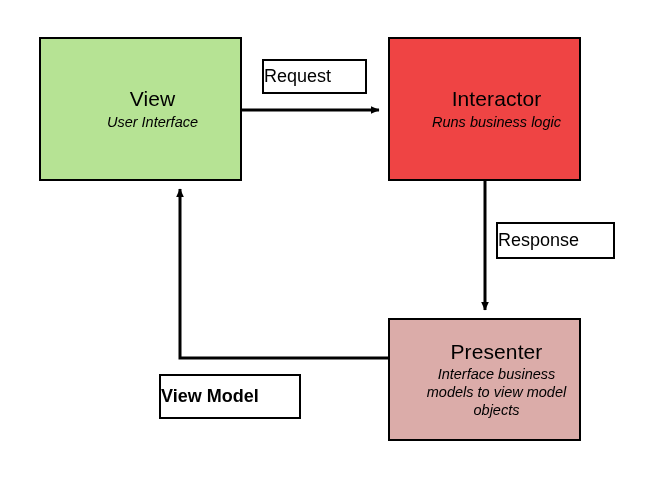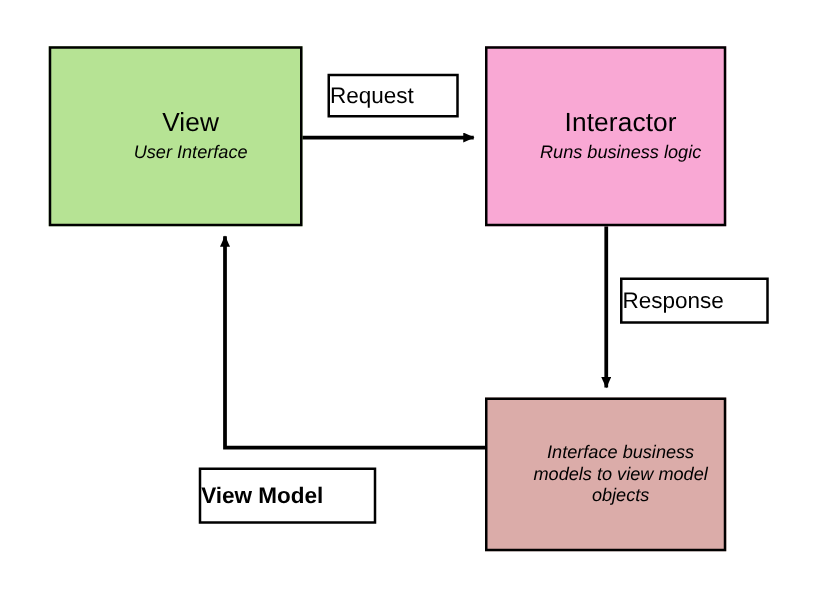--- a/index.html
+++ b/index.html
@@ -122,26 +122,27 @@
     <path d="M 485 181 L 485 310" fill="none" stroke="#000000" stroke-width="3" marker-end="url(#arrowhead)"></path>
 
     <path d="M 388 358 L 180 358 L 180 189" fill="none" stroke="#000000" stroke-width="3" stroke-linejoin="miter" marker-end="url(#arrowhead)"></path>
   </svg>
 
   <div class="node" id="node-view" style="background: rgb(182, 227, 148);">
     <div class="node-title">View</div>
     <div class="node-sub">User Interface</div>
   </div>
 
-  <div class="node" id="node-interactor" style="background: #f9a8d4;">
+  <div class="node" id="node-interactor" style="background: #ef4444;">
     <div class="node-title">Interactor</div>
     <div class="node-sub">Runs business logic</div>
   </div>
 
   <div class="node" id="node-presenter" style="background: rgb(219, 172, 169);">
+    <div class="node-title">Presenter</div>
     <div class="node-sub">Interface business models to view model objects</div>
   </div>
 
   <div class="edge-label" id="label-request">
     <span>Request</span>
   </div>
 
   <div class="edge-label" id="label-response">
     <span>Response</span>
   </div>

